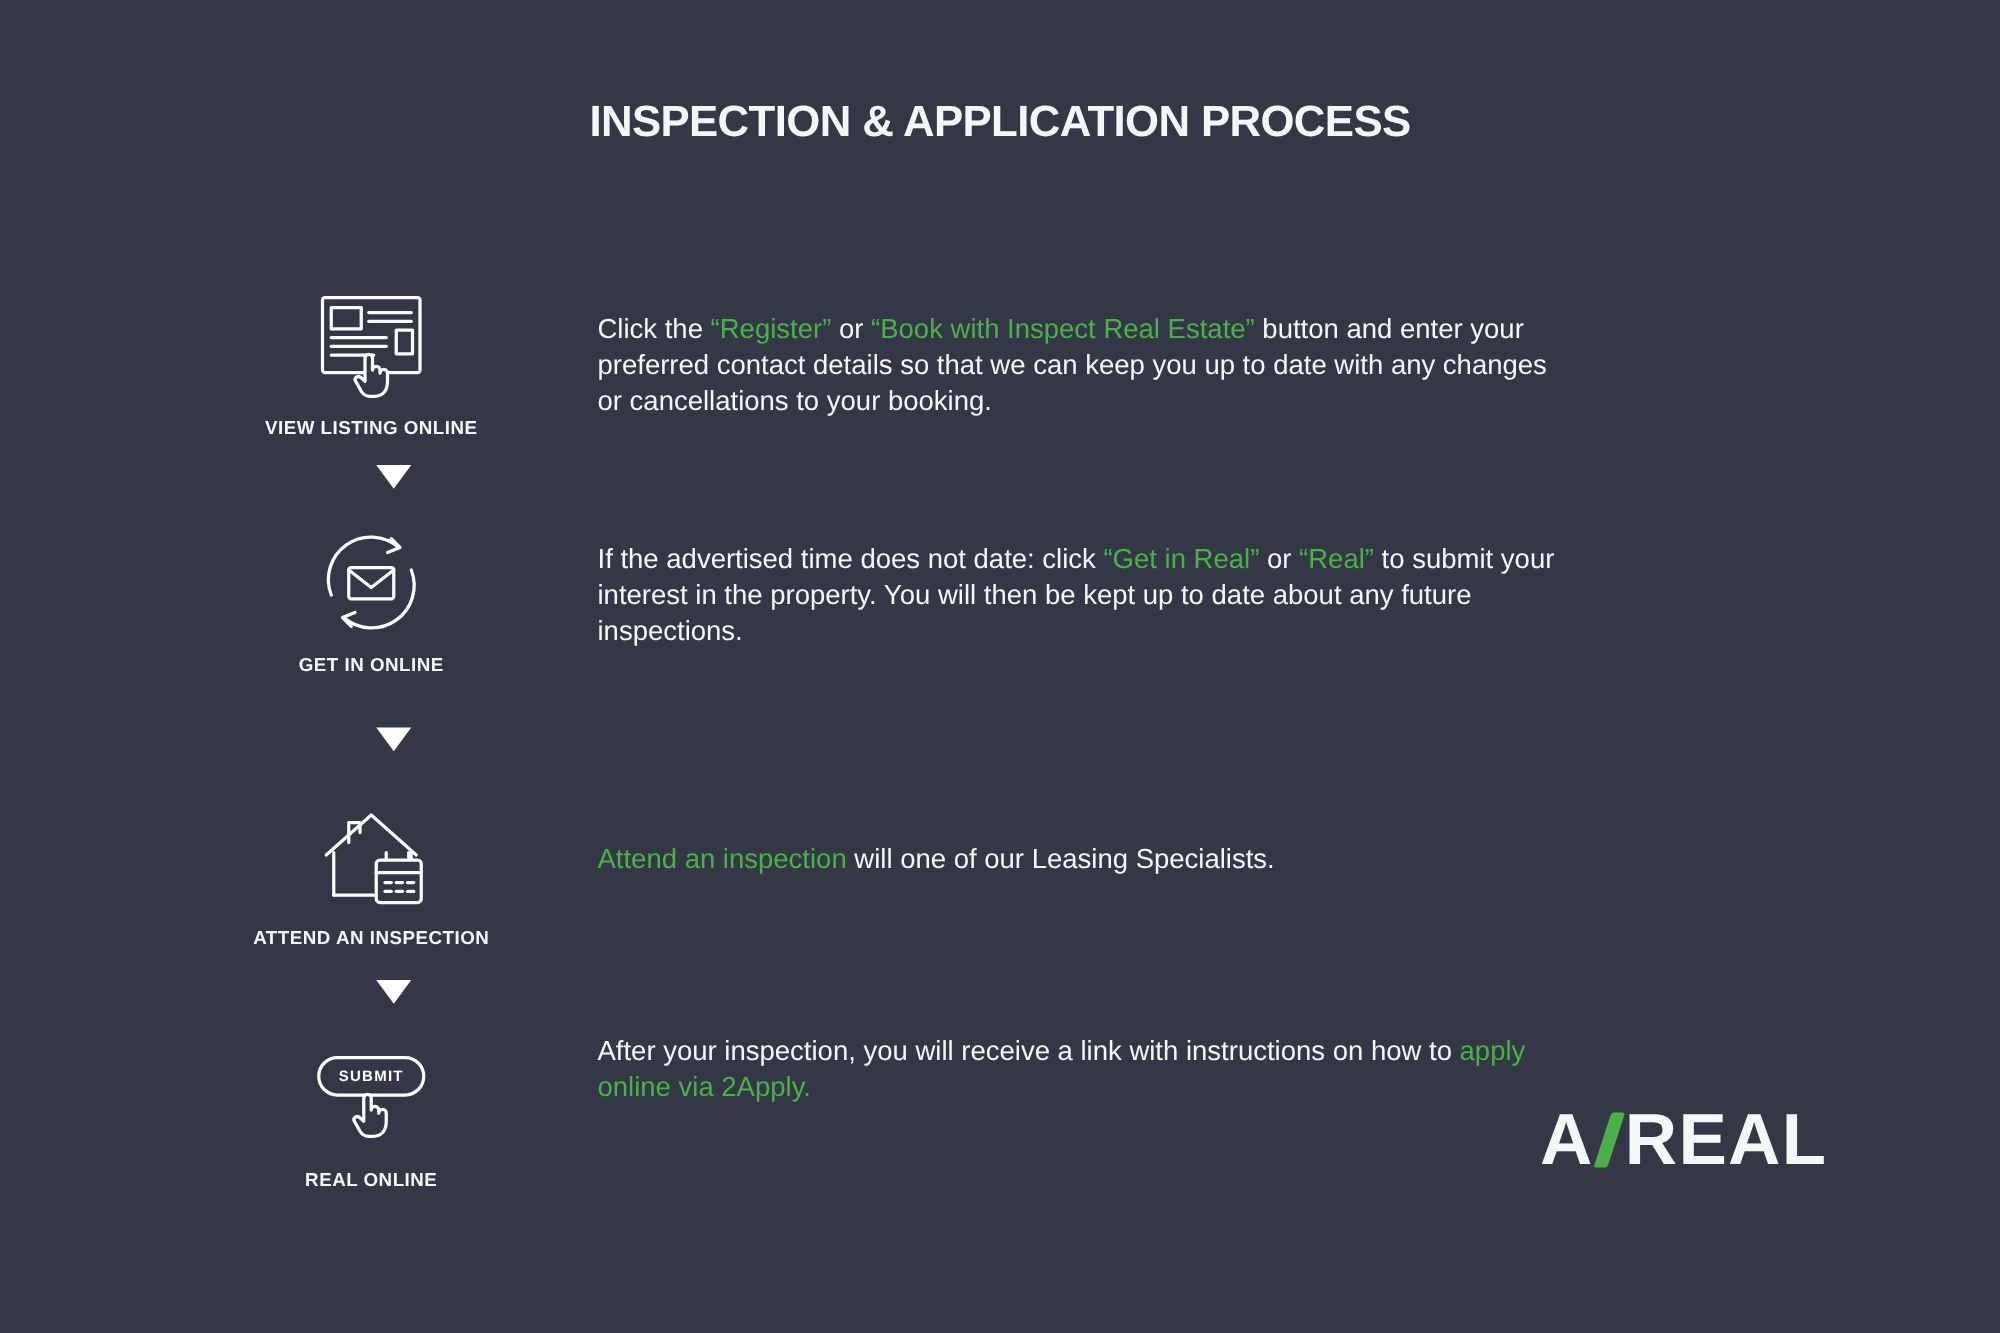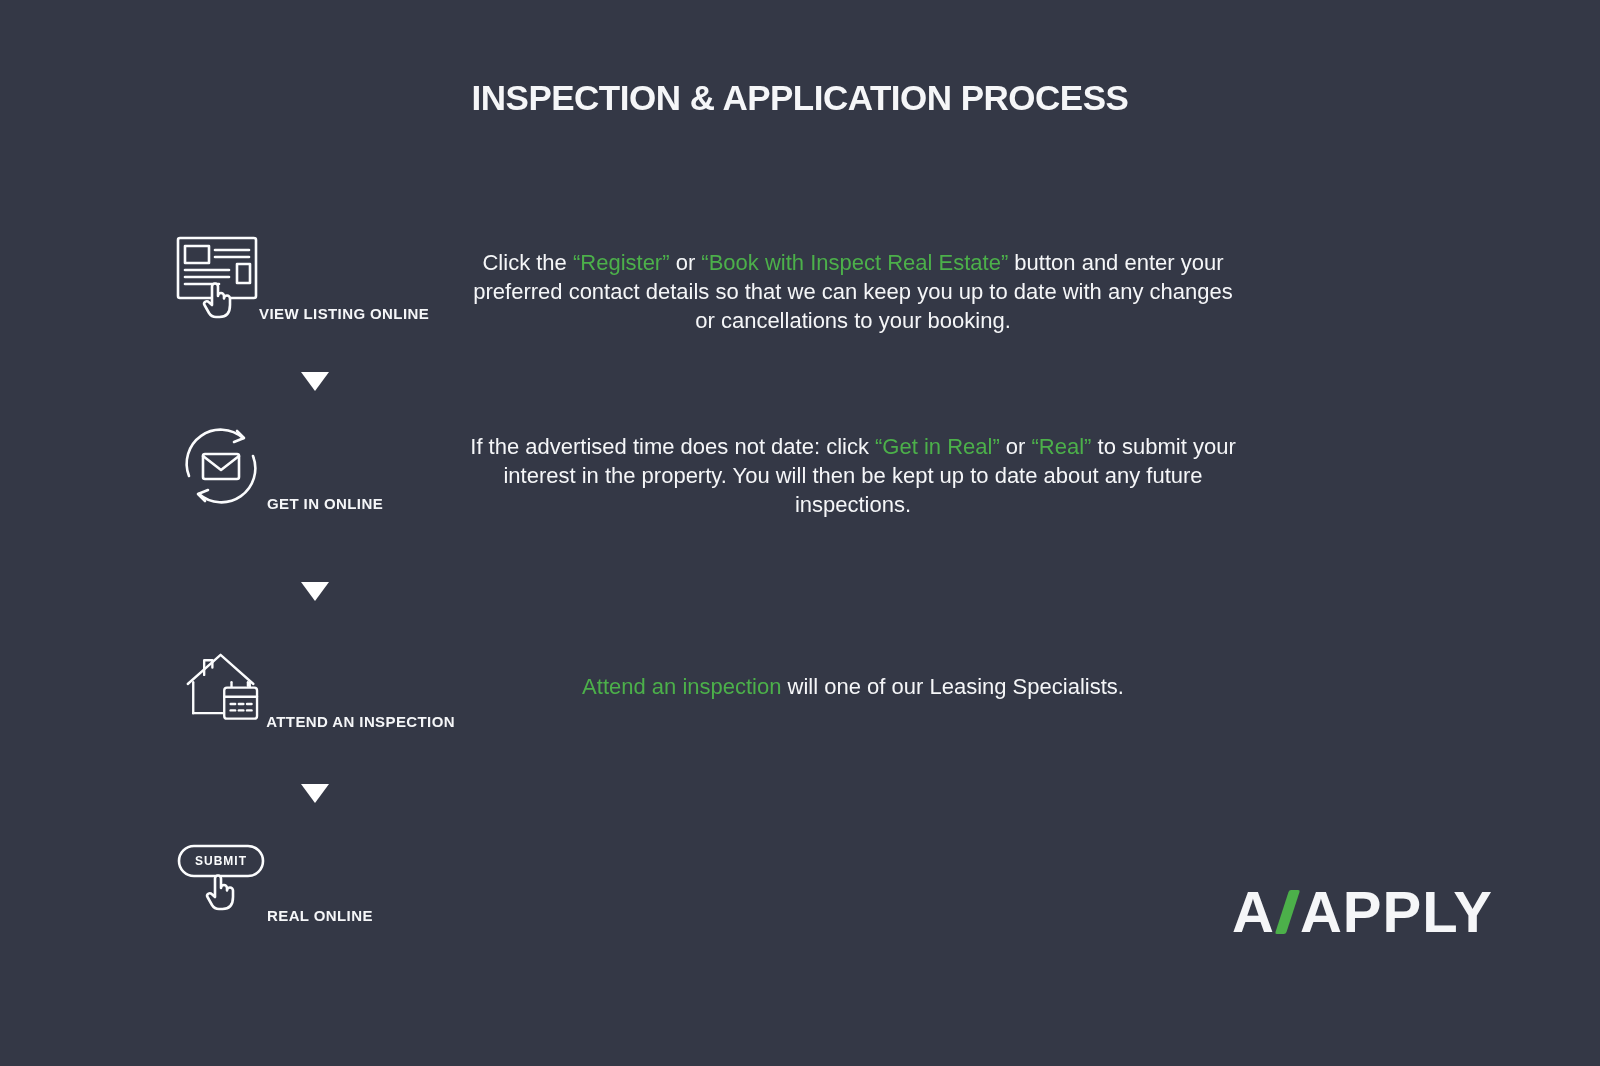--- a/index.html
+++ b/index.html
@@ -10,30 +10,30 @@
     color:var(--text);
     font-family:"Liberation Sans", sans-serif;
     position:relative;
     overflow:hidden;
   }
   .title {
     position:absolute; top:78px; left:0; width:100%;
     text-align:center; font-size:35px; font-weight:800; letter-spacing:-0.5px;
   }
   .icon-col {
-    position:absolute; left:175px; width:280px;
-    display:flex; flex-direction:row; align-items:flex-end;
+    position:absolute; left:157px; width:280px;
+    display:flex; flex-direction:column; align-items:center;
   }
   .step-label {
     margin-top:12px; font-size:15px; font-weight:700; letter-spacing:0.4px;
     text-align:center; white-space:nowrap;
   }
   .text-col {
-    position:absolute; left:463px; width:780px;
-    font-size:22px; line-height:29px; font-weight:400;text-align:center;
+    position:absolute; left:478px; width:780px;
+    font-size:22px; line-height:29px; font-weight:400;
   }
   .accent { color:var(--accent); }
   .triangle {
     position:absolute; left:301px; width:0; height:0;
     border-left:14px solid transparent; border-right:14px solid transparent;
     border-top:19px solid #ffffff;
   }
   .note { margin-top:30px; font-size:16px; font-weight:700; letter-spacing:0.2px; }
   .logo {
     position:absolute; left:1232px; top:878px;
@@ -119,19 +119,20 @@
   <svg width="92" height="84" viewBox="0 0 92 84">
     <rect class="stroke" x="4" y="6" width="84" height="30" rx="15"></rect>
     <text class="svg-label" x="46" y="25" text-anchor="middle">SUBMIT</text>
     <g transform="translate(30,32)">
       <path class="mask" d="M10 19 V6.5 a3 3 0 0 1 6 0 V16 a3 3 0 0 1 6 0 v2.5 a3 3 0 0 1 6 0 V25 c0 8 -4 12 -10.5 12 h-3.5 c-3 0 -5.5 -1.5 -7 -4 L2.5 25 c-1.5 -2.5 2 -5.2 4.5 -2.7 L10 25 z"></path>
     </g>
   </svg>
   <div class="step-label">REAL ONLINE</div>
 </div>
 <div class="text-col" style="top:826px">
+  <p><span>After your inspection, you will receive a link with instructions on how to </span><span class="accent">apply online via 2Apply.</span></p>
 </div>
 
 <div class="logo">
   <span>A</span>
   <span class="logo-slash"></span>
-  <span>APPLY</span>
+  <span>REAL</span>
 </div>
 
 </body></html>

